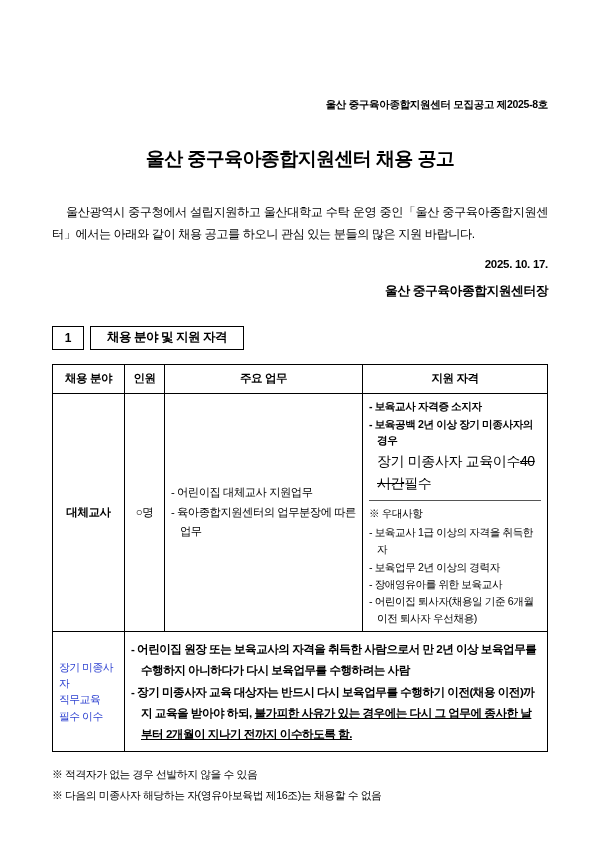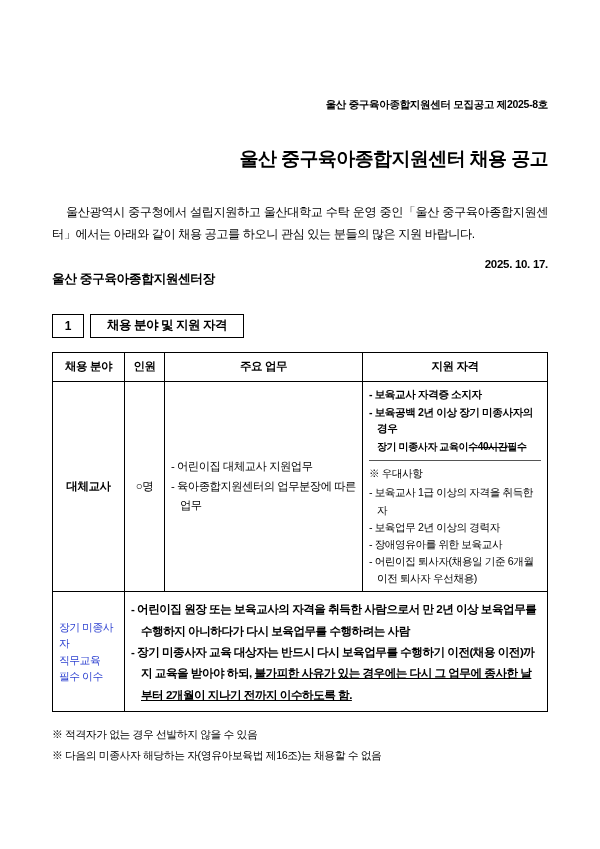--- a/index.html
+++ b/index.html
@@ -26,21 +26,21 @@
   .doc-no {
     text-align: right;
     font-size: 10.5px;
     font-weight: bold;
     letter-spacing: -0.3px;
     padding-top: 90px;
     color: #000;
   }
 
   .doc-title {
-    text-align: right;
+    text-align: center;
     font-size: 19px;
     font-weight: bold;
     letter-spacing: -0.6px;
     margin-top: 34px;
   }
 
   .intro {
     margin-top: 30px;
     font-size: 12.2px;
     line-height: 1.78;
@@ -50,22 +50,22 @@
   }
 
   .date-line {
     margin-top: 10px;
     text-align: right;
     font-size: 11.5px;
     font-weight: bold;
     letter-spacing: -0.3px;
   }
   .signer-line {
-    margin-top: 1px;
-    text-align: left;
+    margin-top: 13px;
+    text-align: right;
     font-size: 12.8px;
     font-weight: bold;
     letter-spacing: -0.5px;
   }
 
   
   .section-head {
     margin-top: 26px;
     display: flex;
     align-items: stretch;
@@ -143,23 +143,23 @@
   }
   .qual-top li {
     font-size: 10.6px;
     line-height: 1.55;
     letter-spacing: -0.4px;
     padding-left: 8px;
     text-indent: -8px;
     font-weight: bold;
   }
   .qual-sub {
-    font-size: 10px;
-    letter-spacing: -0.4px;
-    font-weight: bold;
+    font-size: 14px;
+    letter-spacing: -0.4px;
+    font-weight: normal;
     padding-left: 8px;
     line-height: 1.55;
   }
   .strike-span {
     text-decoration: line-through;
   }
   .divider {
     border: none;
     border-top: 1px solid #555;
     margin: 6px 0 6px 0;

